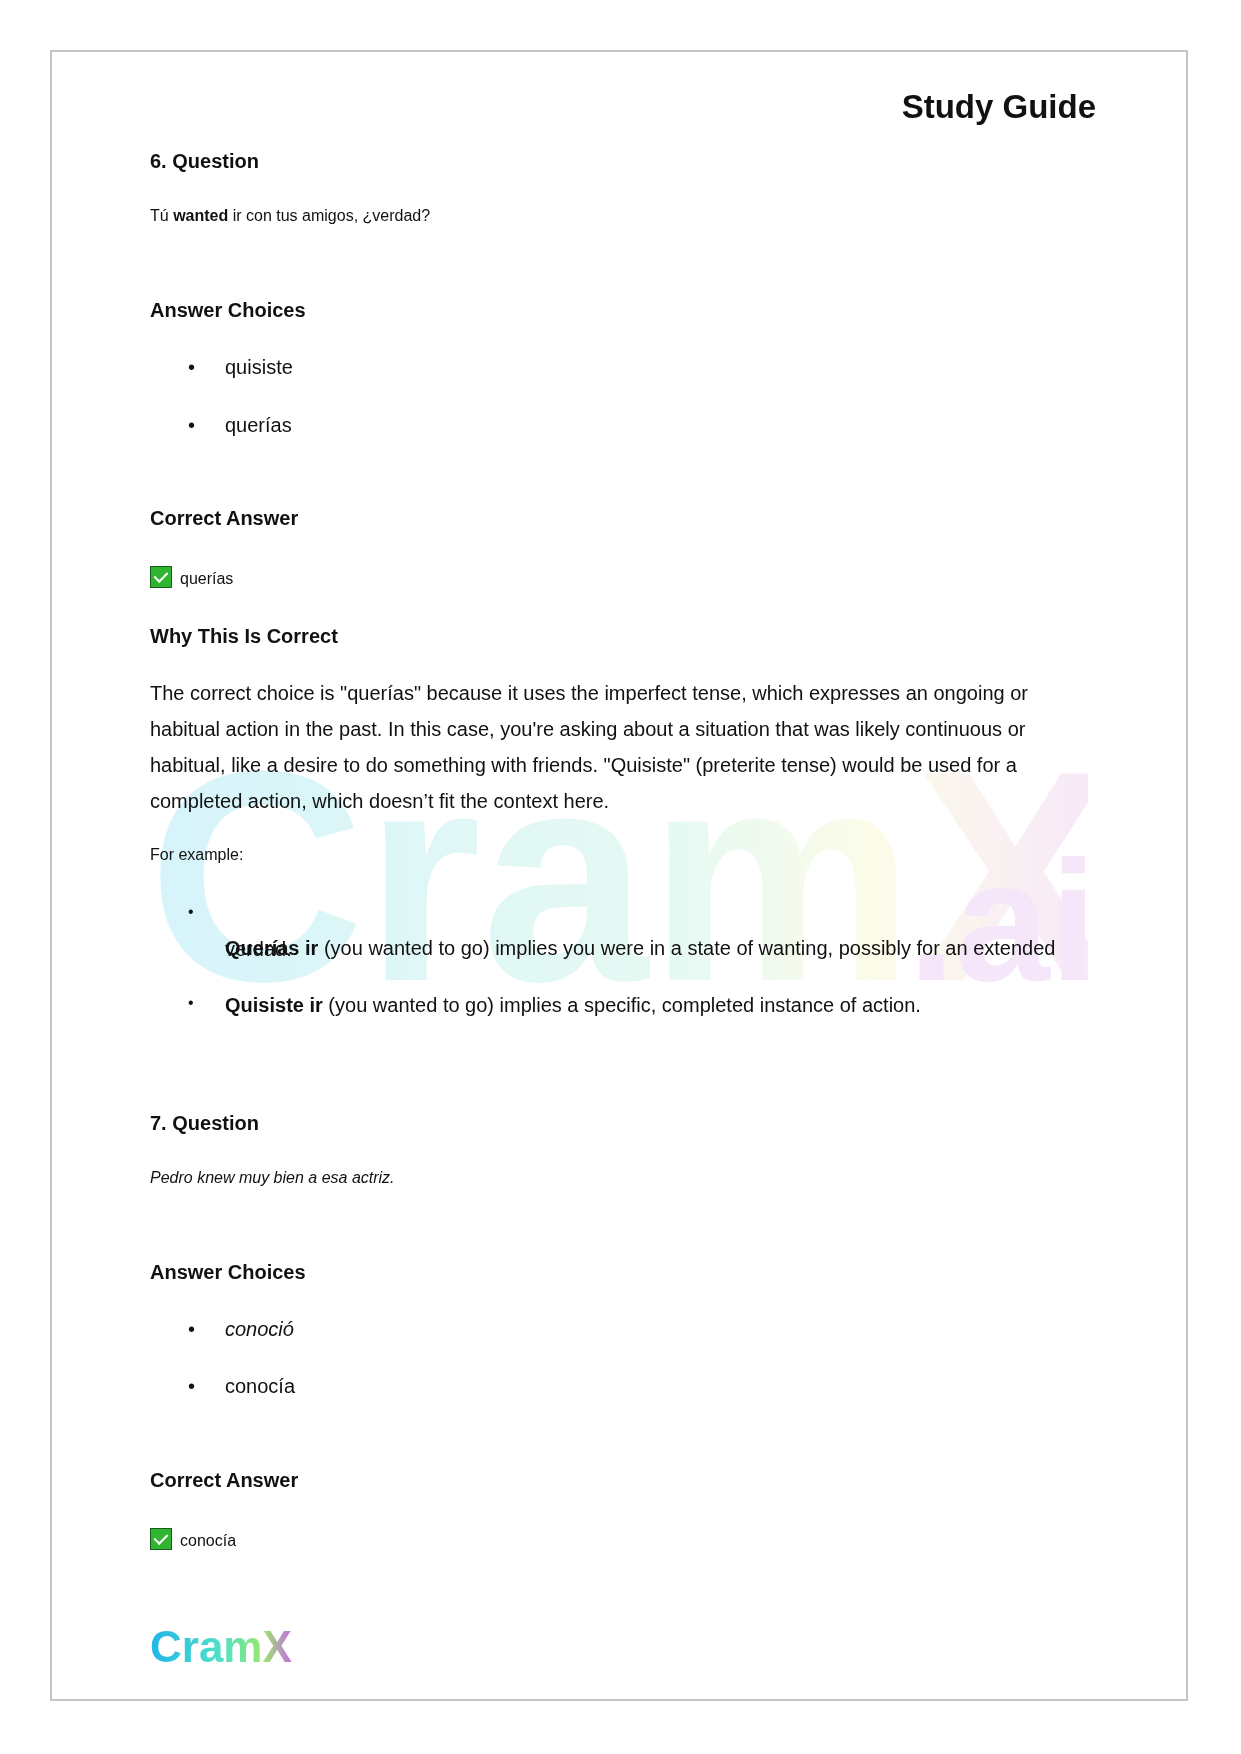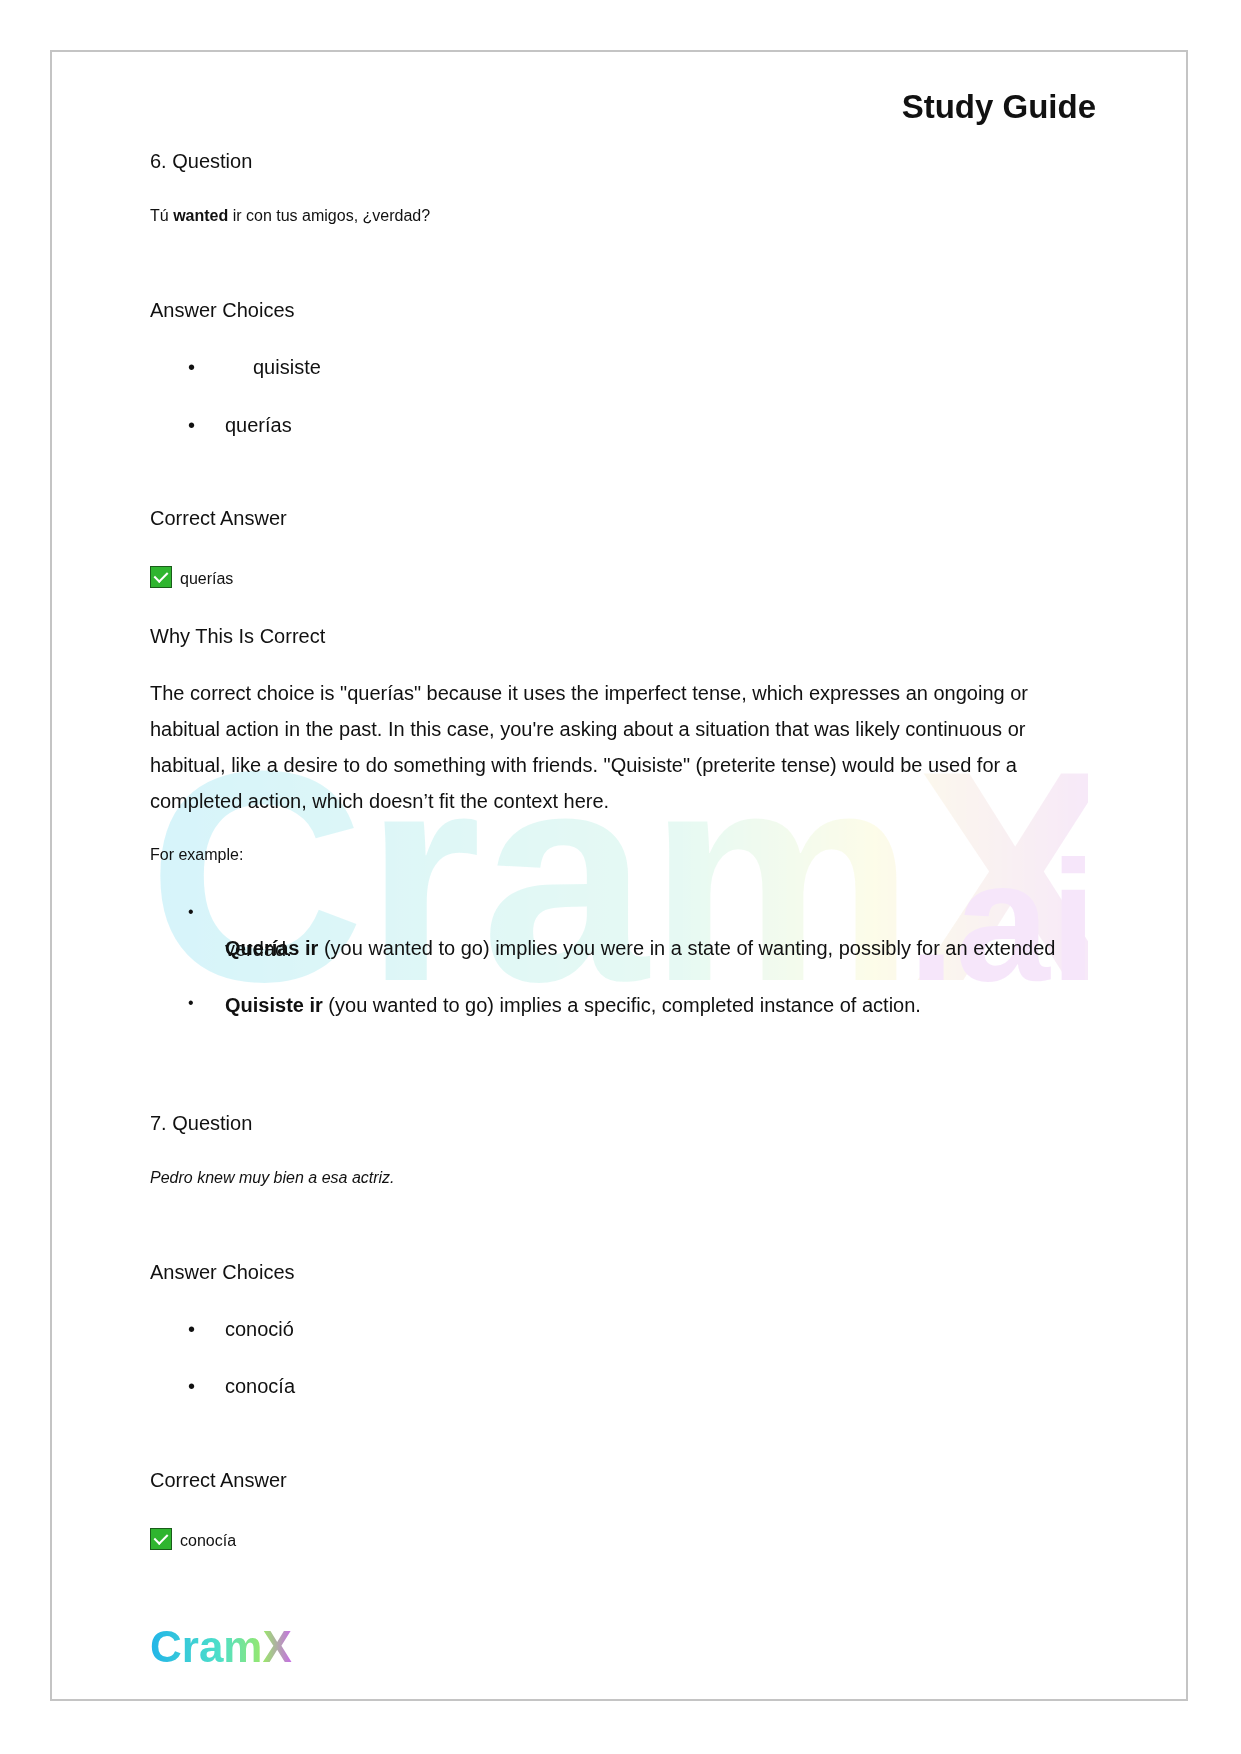--- a/index.html
+++ b/index.html
@@ -2,21 +2,21 @@
 <html><head>
   <meta charset="utf-8">
   <style>
     html, body { margin:0; padding:0; background:#ffffff; }
     body { width:1241px; height:1754px; position:relative; overflow:hidden;
       font-family:"Liberation Sans", sans-serif; color:#111; }
     .page { position:absolute; left:50px; top:50px; width:1138px; height:1651px;
       border:2px solid #c4c4c4; box-sizing:border-box; background:#fff; }
     .abs { position:absolute; white-space:nowrap; }
     .title { font-size:33px; font-weight:bold; right:0; }
-    .h { font-size:20px; font-weight:normal; left:150px;text-align:center; }
+    .h { font-size:20px; font-weight:bold; left:150px;text-align:center; }
     .t { font-size:16px; left:150px; }
     .bullet-dot { font-size:20px; left:188px; }
     .bullet-txt { font-size:20px; left:225px; }
     .para { position:absolute; left:150px; width:940px; font-size:20px; line-height:36px; }
     .check { display:inline-block; width:22px; height:22px; background:#2fb52f; border:1px solid #1a5c1a;
       box-sizing:border-box; vertical-align:-4px; position:relative; margin-right:8px; }
     .check::after { content:""; position:absolute; left:6px; top:2px; width:6px; height:11px;
       border:solid #fff; border-width:0 2.5px 2.5px 0; transform:rotate(45deg); }
     .watermark { position:absolute; left:148px; top:735px; width:940px; height:260px; opacity:0.18; pointer-events:none; }
     .logo { position:absolute; left:150px; top:1622px; width:150px; height:48px; }
@@ -40,21 +40,21 @@
   <text x="760" y="245" font-family="Liberation Sans, sans-serif" font-weight="bold" font-size="170" fill="#d07be8">.ai</text>
 </svg>
 
 <div class="abs title" style="top:88px; right:145px;">Study Guide</div>
 
 <div class="abs h" style="top:150px;">6. Question</div>
 <div class="abs t" style="top:207px;"><span>Tú </span><b>wanted</b><span> ir con tus amigos, ¿verdad?</span></div>
 
 <div class="abs h" style="top:299px;">Answer Choices</div>
 <div class="abs bullet-dot" style="top:356px;">•</div>
-<div class="abs bullet-txt" style="top:356px;margin-left:28px;">quisiste</div>
+<div class="abs bullet-txt" style="top:356px;">quisiste</div>
 <div class="abs bullet-dot" style="top:414px;">•</div>
 <div class="abs bullet-txt" style="top:414px;">querías</div>
 
 <div class="abs h" style="top:507px;">Correct Answer</div>
 <div class="abs t" style="top:566px;"><span class="check"></span><span>querías</span></div>
 
 <div class="abs h" style="top:625px;">Why This Is Correct</div>
 <div class="para" style="top:675px;">The correct choice is "querías" because it uses the imperfect tense, which expresses an ongoing or habitual action in the past. In this case, you're asking about a situation that was likely continuous or habitual, like a desire to do something with friends. "Quisiste" (preterite tense) would be used for a completed action, which doesn’t fit the context here.</div>
 
 <div class="abs t" style="top:846px;">For example:</div>
@@ -62,21 +62,21 @@
 <div class="abs bullet-txt" style="top:937px;"><b>Querías ir</b><span> (you wanted to go) implies you were in a state of wanting, possibly for an extended</span></div>
 <div class="abs bullet-txt" style="top:938px;">verdad.</div>
 <div class="abs bullet-dot" style="top:994px; font-size:16px;">•</div>
 <div class="abs bullet-txt" style="top:994px;"><b>Quisiste ir</b><span> (you wanted to go) implies a specific, completed instance of action.</span></div>
 
 <div class="abs h" style="top:1112px;">7. Question</div>
 <div class="abs t" style="top:1169px;font-style:italic;">Pedro knew muy bien a esa actriz.</div>
 
 <div class="abs h" style="top:1261px;">Answer Choices</div>
 <div class="abs bullet-dot" style="top:1318px;">•</div>
-<div class="abs bullet-txt" style="top:1318px;">conoció</div>
+<div class="abs bullet-txt" style="top:1318px;font-style:italic;">conoció</div>
 <div class="abs bullet-dot" style="top:1375px;">•</div>
 <div class="abs bullet-txt" style="top:1375px;">conocía</div>
 
 <div class="abs h" style="top:1469px;">Correct Answer</div>
 <div class="abs t" style="top:1528px;"><span class="check"></span><span>conocía</span></div>
 
 <svg class="logo" viewBox="0 0 150 48">
   <defs>
     <linearGradient id="lg" x1="0" y1="0" x2="1" y2="0">
       <stop offset="0" stop-color="#22b5e8"></stop>

